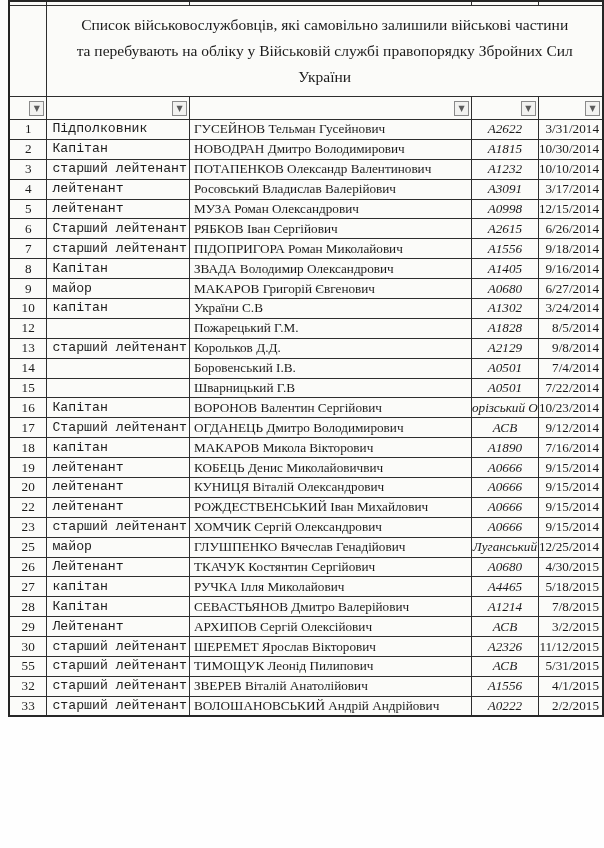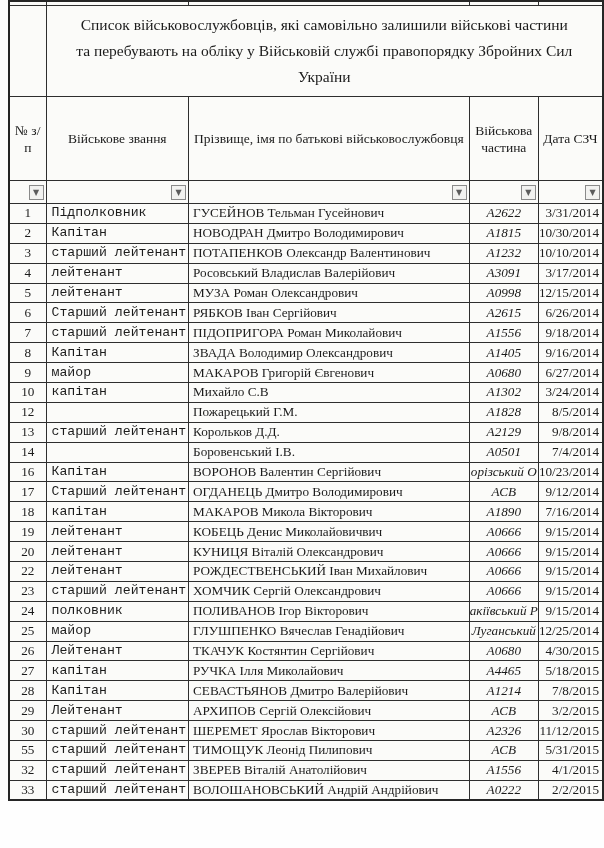--- a/index.html
+++ b/index.html
@@ -96,27 +96,20 @@
       <td></td>
       <td></td>
       <td></td>
       <td></td>
       <td></td>
     </tr>
     <tr class="title-row">
       <td></td>
       <td class="title-cell" colspan="4">Список військовослужбовців, які самовільно залишили військові частини та перебувають на обліку у Військовій службі правопорядку Збройних Сил України</td>
     </tr>
-    <tr class="header-row">
-      <th>№ з/п</th>
-      <th>Військове звання</th>
-      <th>Прізвище, імя  по батькові військовослужбовця</th>
-      <th>Військова частина</th>
-      <th>Дата СЗЧ</th>
-    </tr>
     <tr class="filter-row">
       <td>
             <div class="filter-wrap">
               <button class="filter-btn"><span>▼</span></button>
             </div>
           </td>
       <td>
             <div class="filter-wrap">
               <button class="filter-btn"><span>▼</span></button>
             </div>
@@ -198,21 +191,21 @@
         <tr>
           <td class="c-num">9</td>
           <td class="c-rank">майор</td>
           <td class="c-name">МАКАРОВ Григорій Євгенович</td>
           <td class="c-unit">А0680</td>
           <td class="c-date">6/27/2014</td>
         </tr>
         <tr>
           <td class="c-num">10</td>
           <td class="c-rank">капітан</td>
-          <td class="c-name">Михайло С.В</td>
+          <td class="c-name">України С.В</td>
           <td class="c-unit">А1302</td>
           <td class="c-date">3/24/2014</td>
         </tr>
         <tr>
           <td class="c-num">12</td>
           <td class="c-rank"></td>
           <td class="c-name">Пожарецький Г.М.</td>
           <td class="c-unit">А1828</td>
           <td class="c-date">8/5/2014</td>
         </tr>
@@ -224,20 +217,27 @@
           <td class="c-date">9/8/2014</td>
         </tr>
         <tr>
           <td class="c-num">14</td>
           <td class="c-rank"></td>
           <td class="c-name">Боровенський І.В.</td>
           <td class="c-unit">А0501</td>
           <td class="c-date">7/4/2014</td>
         </tr>
         <tr>
+          <td class="c-num">15</td>
+          <td class="c-rank"></td>
+          <td class="c-name">Шварницький Г.В</td>
+          <td class="c-unit">А0501</td>
+          <td class="c-date">7/22/2014</td>
+        </tr>
+        <tr>
           <td class="c-num">16</td>
           <td class="c-rank">Капітан</td>
           <td class="c-name">ВОРОНОВ Валентин Сергійович</td>
           <td class="c-unit">орізський О</td>
           <td class="c-date">10/23/2014</td>
         </tr>
         <tr>
           <td class="c-num">17</td>
           <td class="c-rank">Старший лейтенант</td>
           <td class="c-name">ОГДАНЕЦЬ Дмитро Володимирович</td>
@@ -273,27 +273,20 @@
           <td class="c-date">9/15/2014</td>
         </tr>
         <tr>
           <td class="c-num">23</td>
           <td class="c-rank">старший лейтенант</td>
           <td class="c-name">ХОМЧИК Сергій Олександрович</td>
           <td class="c-unit">А0666</td>
           <td class="c-date">9/15/2014</td>
         </tr>
         <tr>
-          <td class="c-num">24</td>
-          <td class="c-rank">полковник</td>
-          <td class="c-name">ПОЛИВАНОВ Ігор Вікторович</td>
-          <td class="c-unit">акіївський Р</td>
-          <td class="c-date">9/15/2014</td>
-        </tr>
-        <tr>
           <td class="c-num">25</td>
           <td class="c-rank">майор</td>
           <td class="c-name">ГЛУШПЕНКО Вячеслав Генадійович</td>
           <td class="c-unit">Луганський</td>
           <td class="c-date">12/25/2014</td>
         </tr>
         <tr>
           <td class="c-num">26</td>
           <td class="c-rank">Лейтенант</td>
           <td class="c-name">ТКАЧУК Костянтин Сергійович</td>

